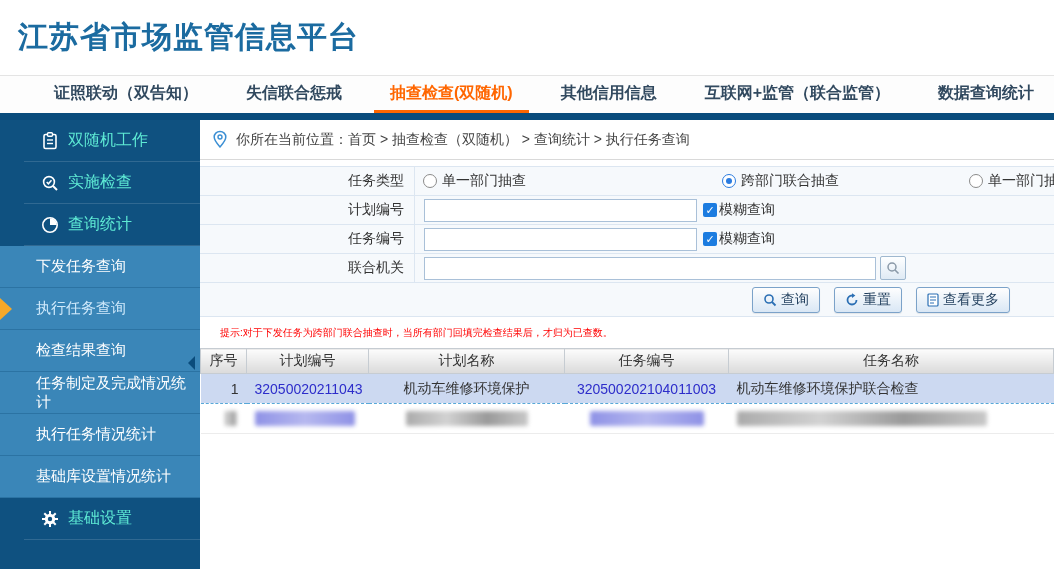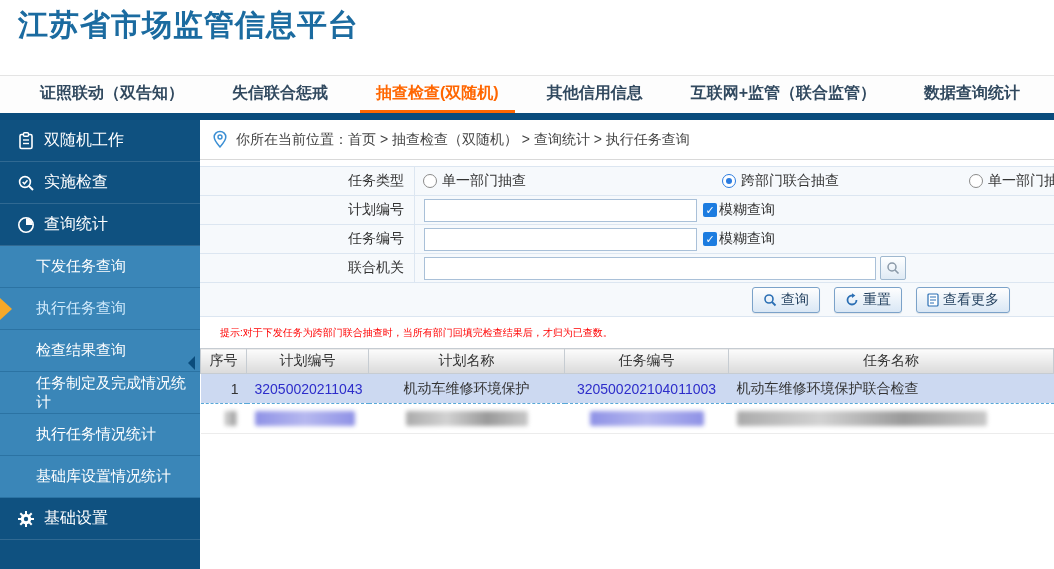--- a/index.html
+++ b/index.html
@@ -1,37 +1,37 @@
 <!DOCTYPE html>
 <html><head>
 <meta charset="utf-8">
 <style>
   * { margin:0; padding:0; box-sizing:border-box; }
   html,body { width:1054px; height:569px; overflow:hidden; background:#fff;
     font-family:"Liberation Sans","DejaVu Sans",sans-serif; }
 
   
-  .header { height:75px; background:#fff; padding:5px 0 0 18px; }
+  .header { height:75px; background:#fff; padding:17px 0 0 18px; }
   .site-title { font-size:30px; font-weight:bold; color:#1b6ba0; letter-spacing:1px; }
 
   
   .navbar { height:38px; border-top:1px solid #e4e4e4; display:flex; align-items:stretch;
-    padding-left:24px; background:#fdfdfd; white-space:nowrap; overflow:hidden; }
+    padding-left:38px; background:#fdfdfd; white-space:nowrap; overflow:hidden; }
   .nav-tab { font-size:16px; font-weight:bold; color:#31495f; display:flex; align-items:center;
     padding:0 16px; margin-right:16px; cursor:pointer; border-bottom:3px solid transparent; }
   .nav-tab.active { color:#ff6600; border-bottom:3px solid #ff6600; }
   .navy-strip { height:7px; background:#0a4c7c; }
 
   
   .main { display:flex; height:449px; position:relative; }
 
   
   .sidebar { width:200px; background:#0f5180; display:flex; flex-direction:column; flex:none; }
-  .side-item { height:42px; display:flex; align-items:center; color:#ffffff; font-size:16px;
-    padding-left:16px; border-bottom:1px solid rgba(255,255,255,.14); cursor:pointer; background:#0f5180; }
+  .side-item { height:42px; display:flex; align-items:center; color:#5eead4; font-size:16px;
+    padding-left:16px; border-bottom:1px solid rgba(255,255,255,.14); cursor:pointer; background:#0f5180;margin-left:24px; }
   .side-item .ic { width:20px; height:20px; margin-right:8px; flex:none; }
   .sub-item { height:42px; display:flex; align-items:center; color:#fff; font-size:15px;
     padding-left:36px; background:#3a86b8; border-bottom:1px solid rgba(0,60,100,.25);
     cursor:pointer; position:relative; }
   .sub-item.active { color:#cfe9fb;padding-left:36px; }
   .sub-item.active .act-arrow { position:absolute; left:0; top:50%; transform:translateY(-50%);
     width:0; height:0; border-left:12px solid #f6a828; border-top:11px solid transparent;
     border-bottom:11px solid transparent; }
   .side-fill { flex:1; background:#0f5180; }
   .collapse-handle { position:absolute; left:188px; top:236px; width:0; height:0;

